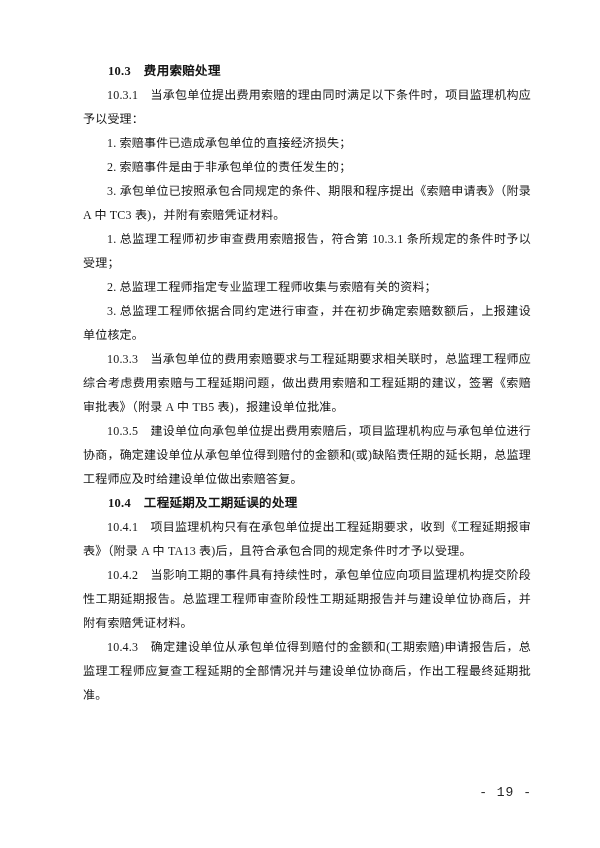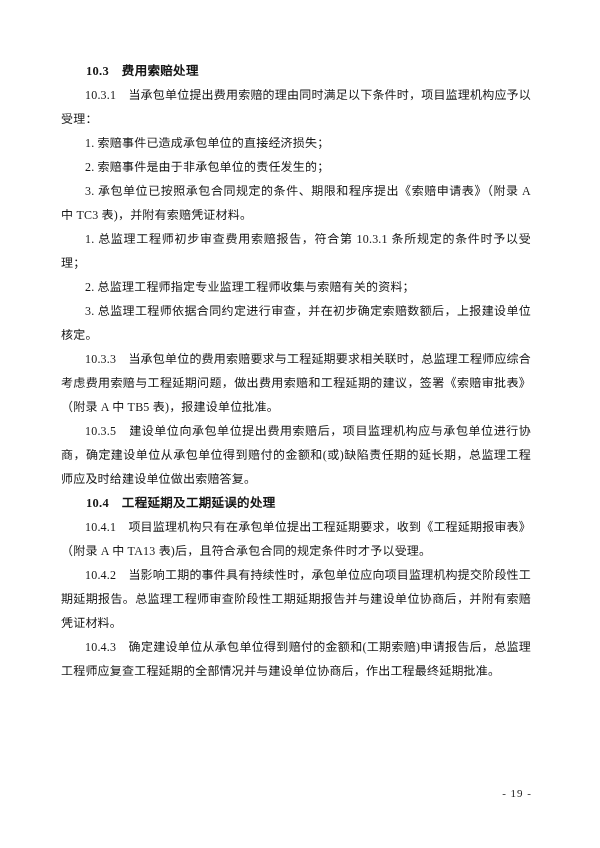--- a/index.html
+++ b/index.html
@@ -6,21 +6,21 @@
     margin: 0;
     padding: 0;
     background: #ffffff;
   }
   .page {
     position: relative;
     width: 600px;
     height: 848px;
     box-sizing: border-box;
     background: #ffffff;
-    padding: 59px 69px 0 61px;
+    padding: 59px 69px 0 83px;
     font-family: "Liberation Serif", "DejaVu Serif", serif;
     font-size: 12px;
     line-height: 24px;
     color: #161616;
     overflow: hidden;
   }
   .body-text p {
     margin: 0;
     text-indent: 2em;
     text-align: justify;
@@ -29,24 +29,25 @@
   }
   .body-text p.heading {
     font-weight: bold;
     font-size: 12.5px;
     letter-spacing: 0.3px;
   }
   .page-number {
     position: absolute;
     top: 786px;
     right: 68px;
-    font-size: 11px;
+    font-size: 13px;
     line-height: 14px;
     letter-spacing: 1px;
     color: #222222;
+    font-family: Liberation Mono, monospace;
   }
 </style>
 </head>
 <body>
 
 <div class="page">
   <div class="body-text">
     <p class="heading">10.3　费用索赔处理</p>
     <p>10.3.1　当承包单位提出费用索赔的理由同时满足以下条件时，项目监理机构应予以受理：</p>
     <p>1. 索赔事件已造成承包单位的直接经济损失；</p>

